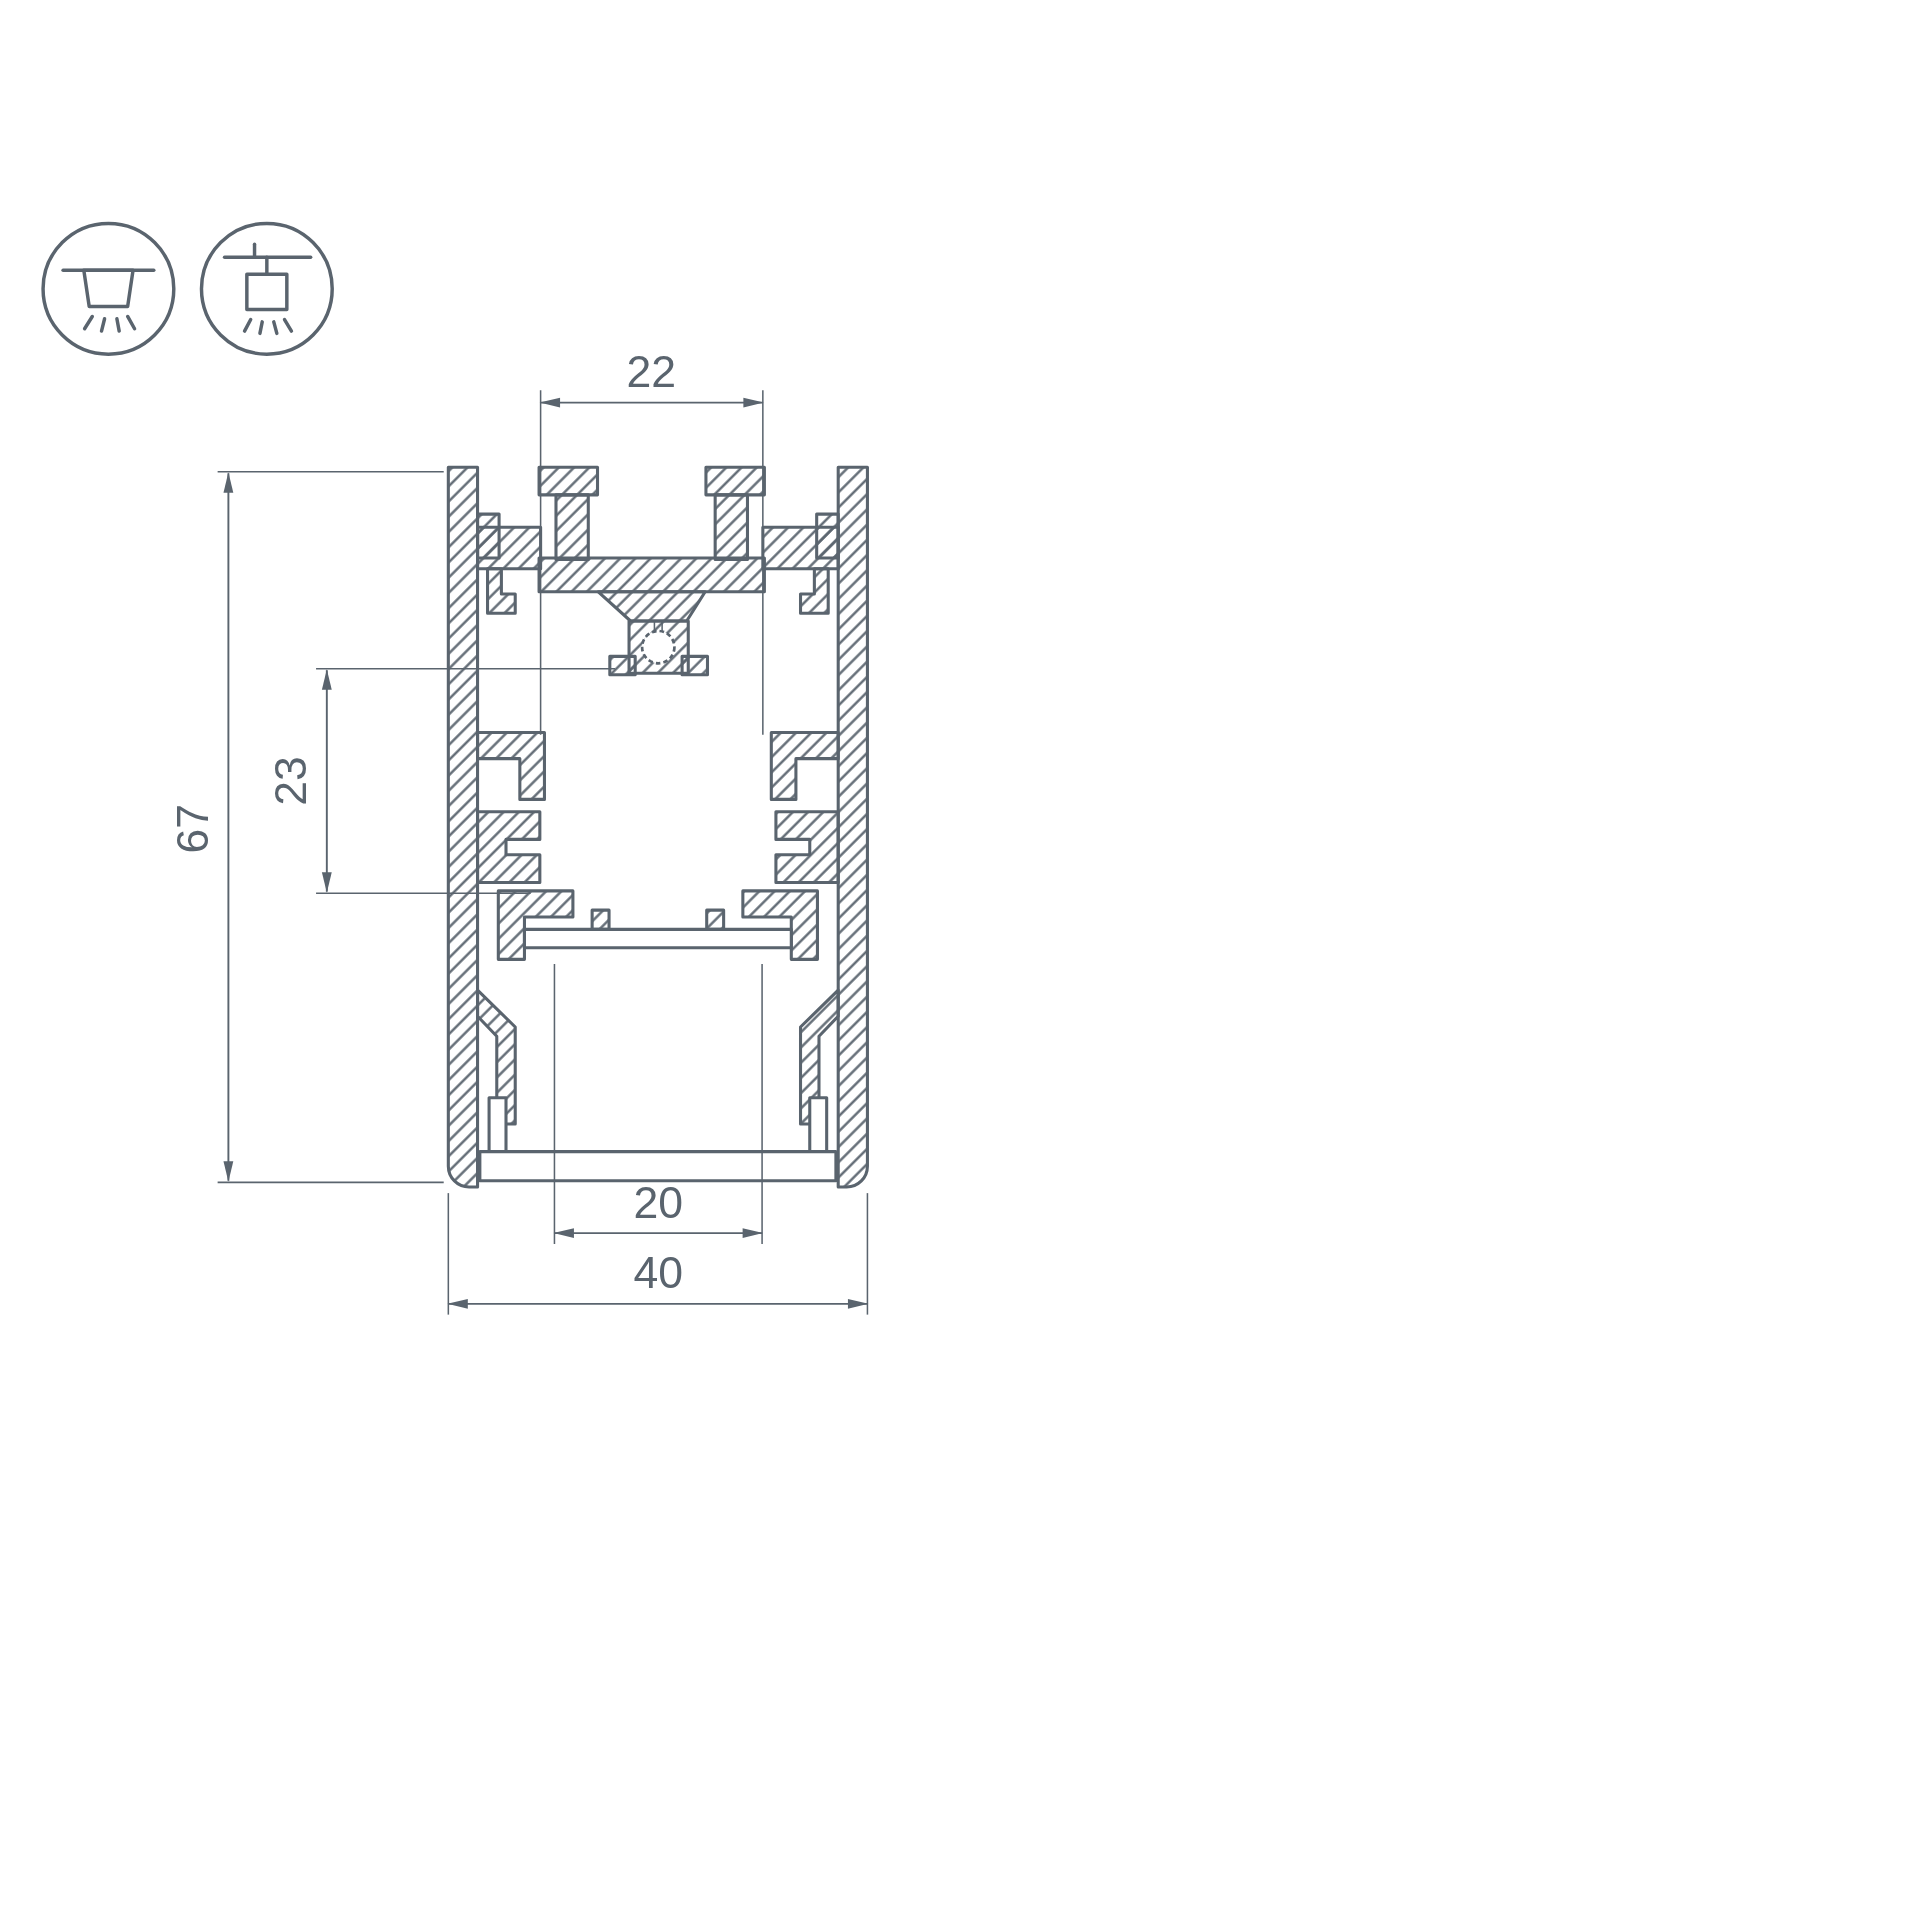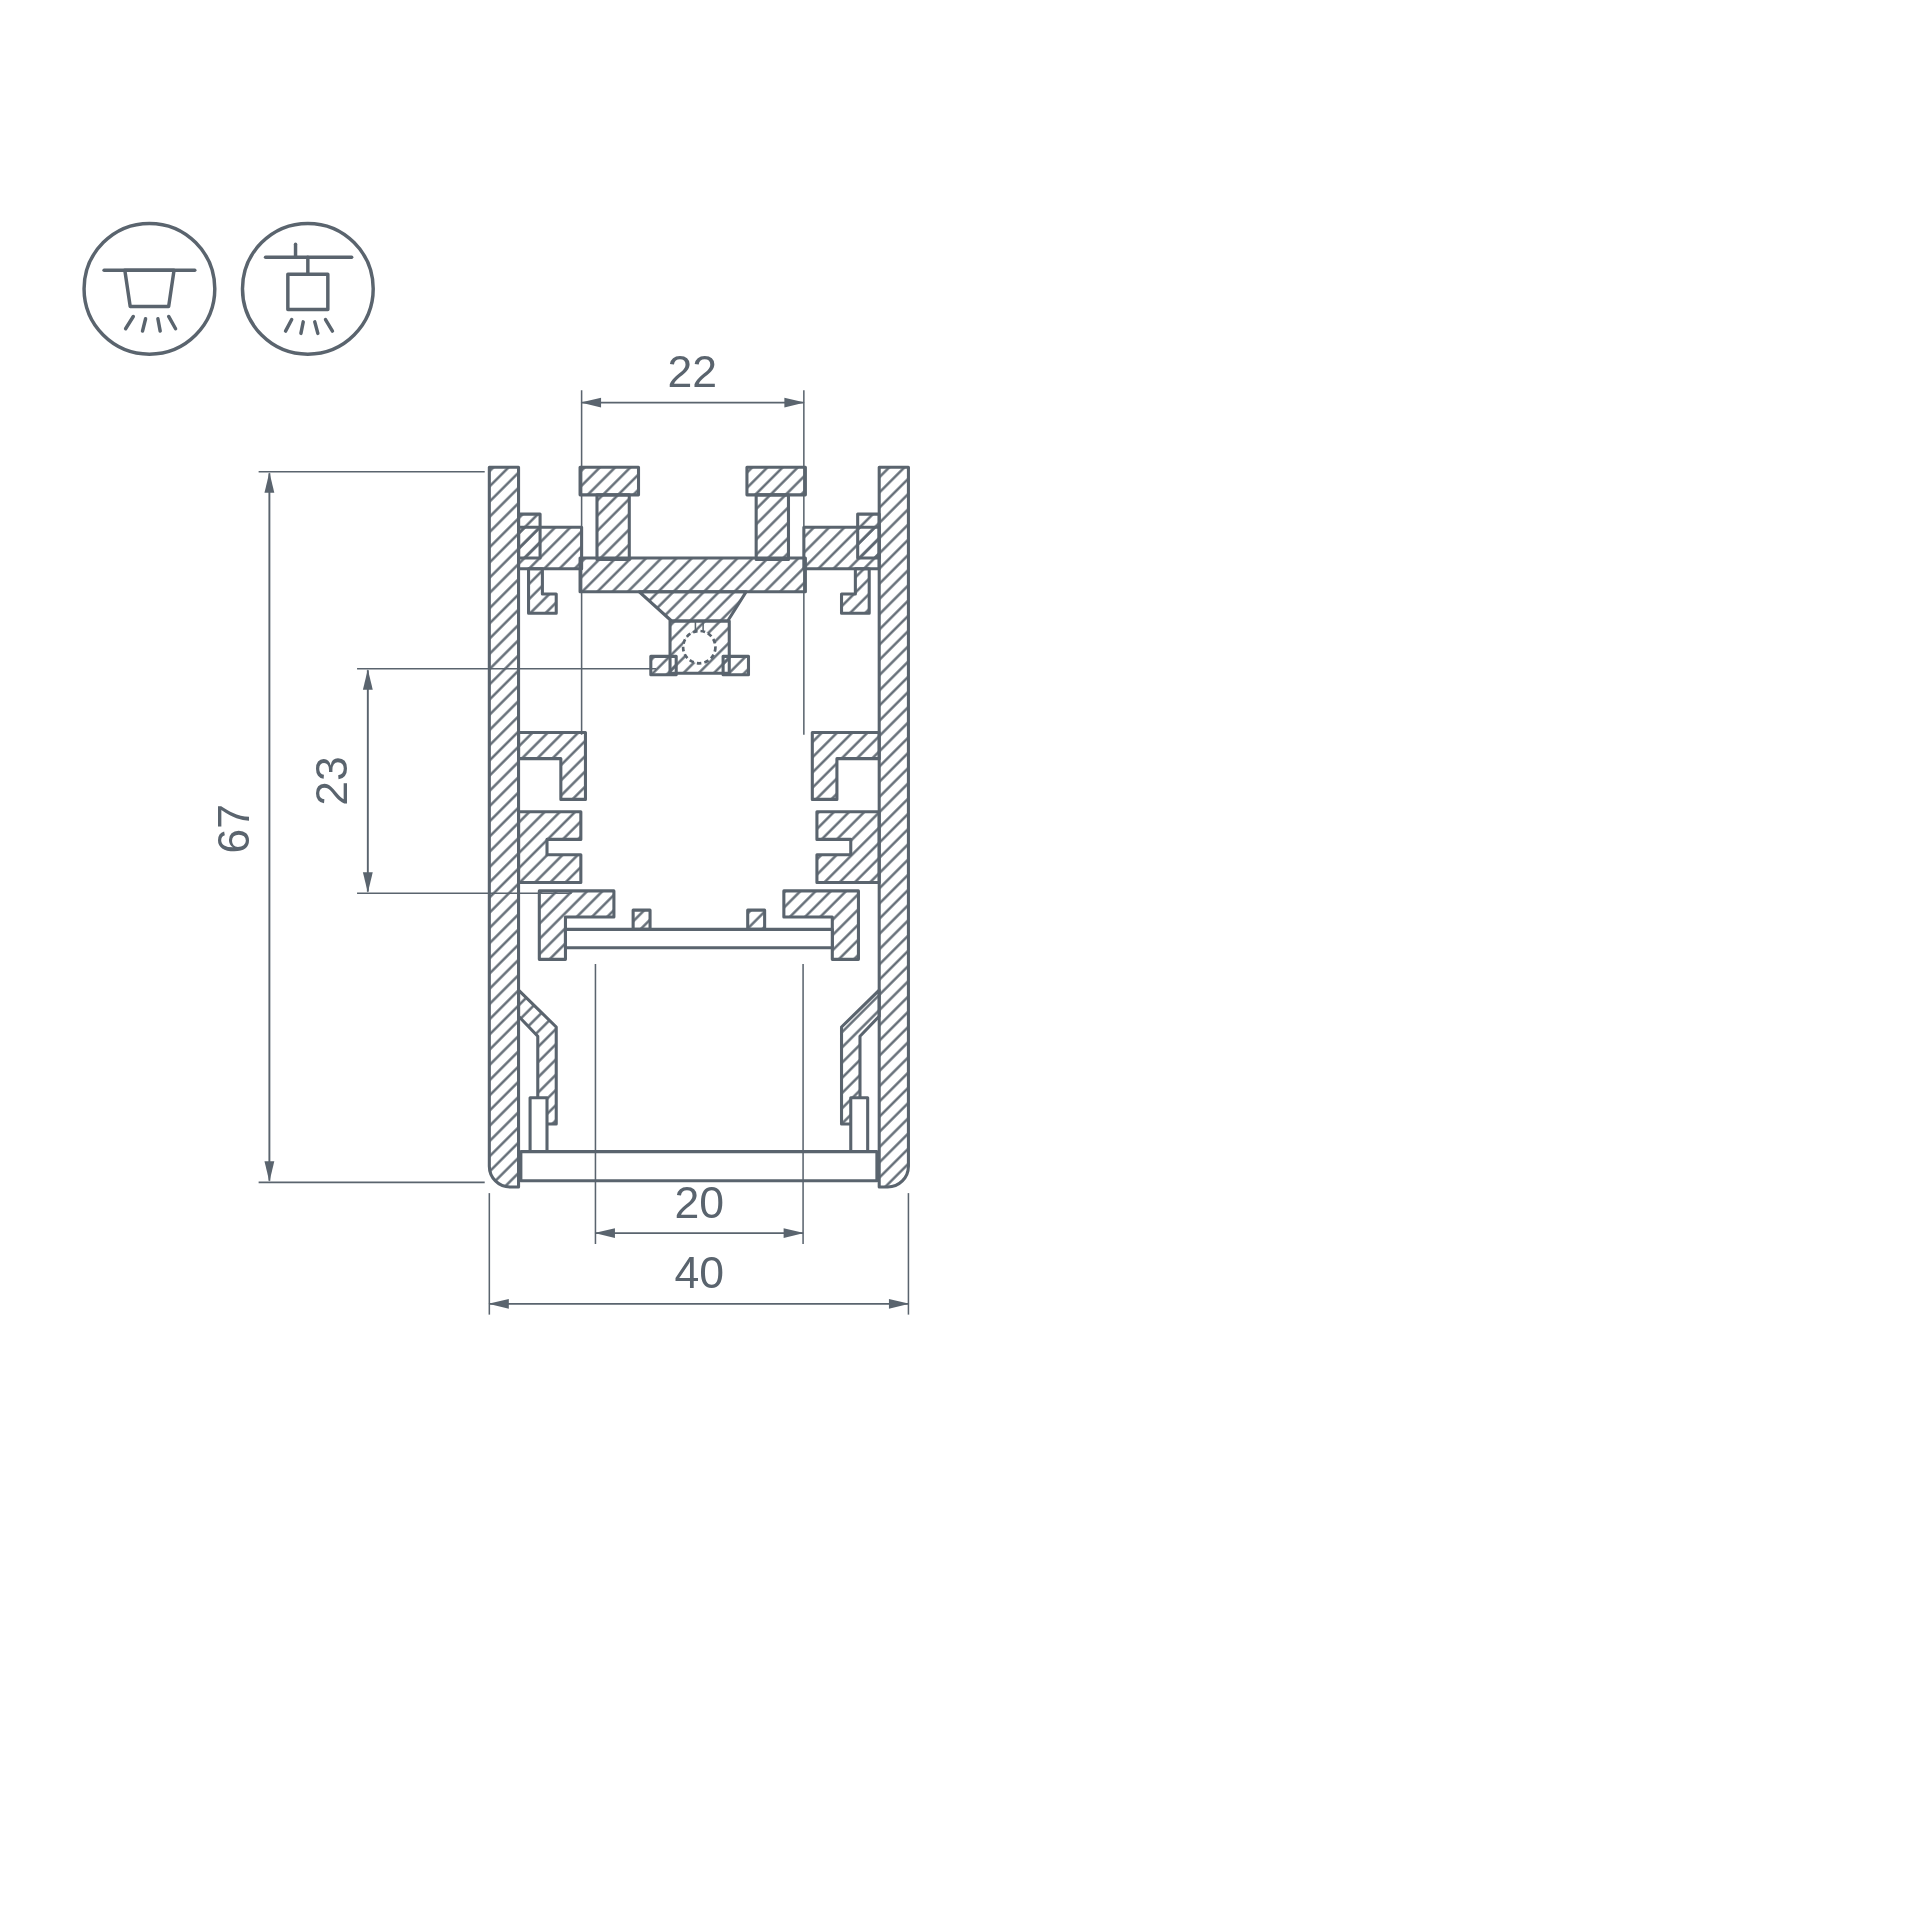--- a/index.html
+++ b/index.html
@@ -1,17 +1,17 @@
 <!DOCTYPE html>
 <html style="--line: #5a646e;"><head>
 <meta charset="utf-8">
 <style>
   :root { --line: #5a646e; }
   html, body { margin: 0; padding: 0; background: #ffffff; }
-  .stage { width: 1538px; height: 1931px; position: relative; background: #ffffff; margin-left: 41px; }
+  .stage { width: 1538px; height: 1931px; position: relative; background: #ffffff; }
   svg { display: block; width: 100%; height: 100%; }
   .h  { stroke: var(--line); stroke-width: 4; fill: url(#hatch); stroke-linejoin: round; }
   .w  { stroke: var(--line); stroke-width: 4; fill: #ffffff; stroke-linejoin: round; }
   .d  { stroke: var(--line); stroke-width: 2.5; fill: none; }
   .e  { stroke: var(--line); stroke-width: 2; fill: none; }
   .ic { stroke: var(--line); stroke-width: 4.5; fill: none; stroke-linecap: round; stroke-linejoin: round; }
   .t  { fill: var(--line); font-family: "Liberation Sans", sans-serif; font-size: 58px; }
 </style>
 </head>
 <body style="background: rgb(255, 255, 255);">

